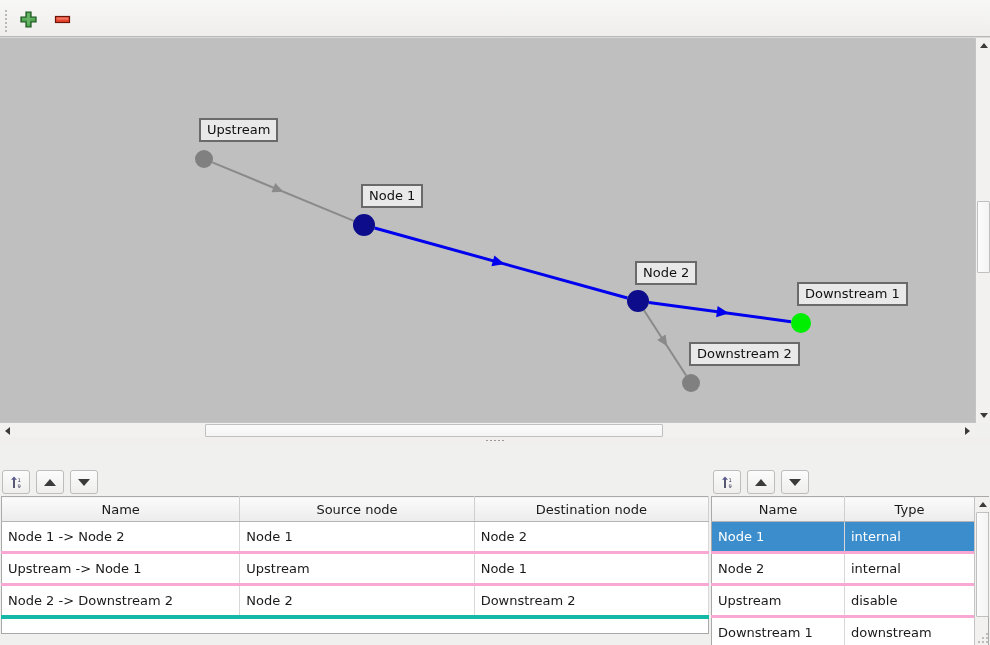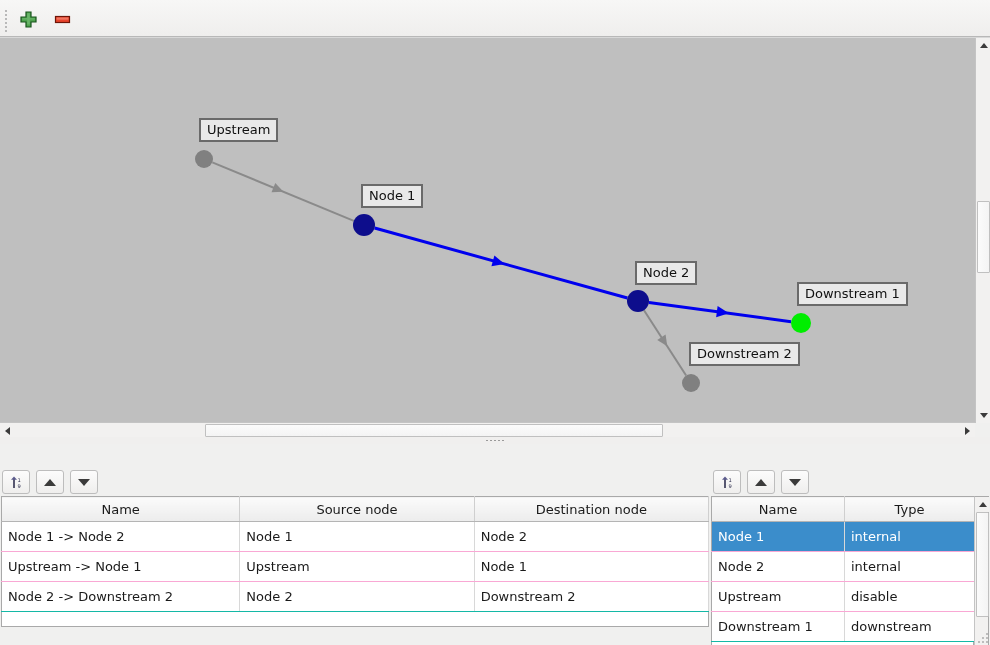--- a/index.html
+++ b/index.html
@@ -123,28 +123,28 @@
     border-right: 1px solid #cfcfcf;
     border-bottom: 1px solid #b4b4b4;
     font-weight: normal;
     font-size: 13px;
     height: 22px;
     color: #1a1a1a;
     text-align: center;
   }
   table.grid td {
     border-right: 1px solid #d8d8d8;
-    border-bottom: 1px solid #f9a8d4;
+    border-bottom: 3px solid #f9a8d4;
     height: 29px;
     padding: 0 0 0 6px;
     font-size: 13px;
     color: #1a1a1a;
     overflow: hidden; white-space: nowrap;
   }
-  table.grid tr:last-child td { border-bottom: 1px solid #14b8a6; }
+  table.grid tr:last-child td { border-bottom: 4px solid #14b8a6; }
   .grid-right th { font-weight: bold; }
   .grid-right tr.selected td { background: #3b8dcb; color: #ffffff; }
 
   .tbl-frame-left {
     position: relative; margin-left: 1px; width: 708px; height: 169px;
     box-sizing: border-box; overflow: hidden;
   }
   .tbl-frame-left table { width: 708px; }
   .blank-row {
     height: 15px; background: #ffffff;

